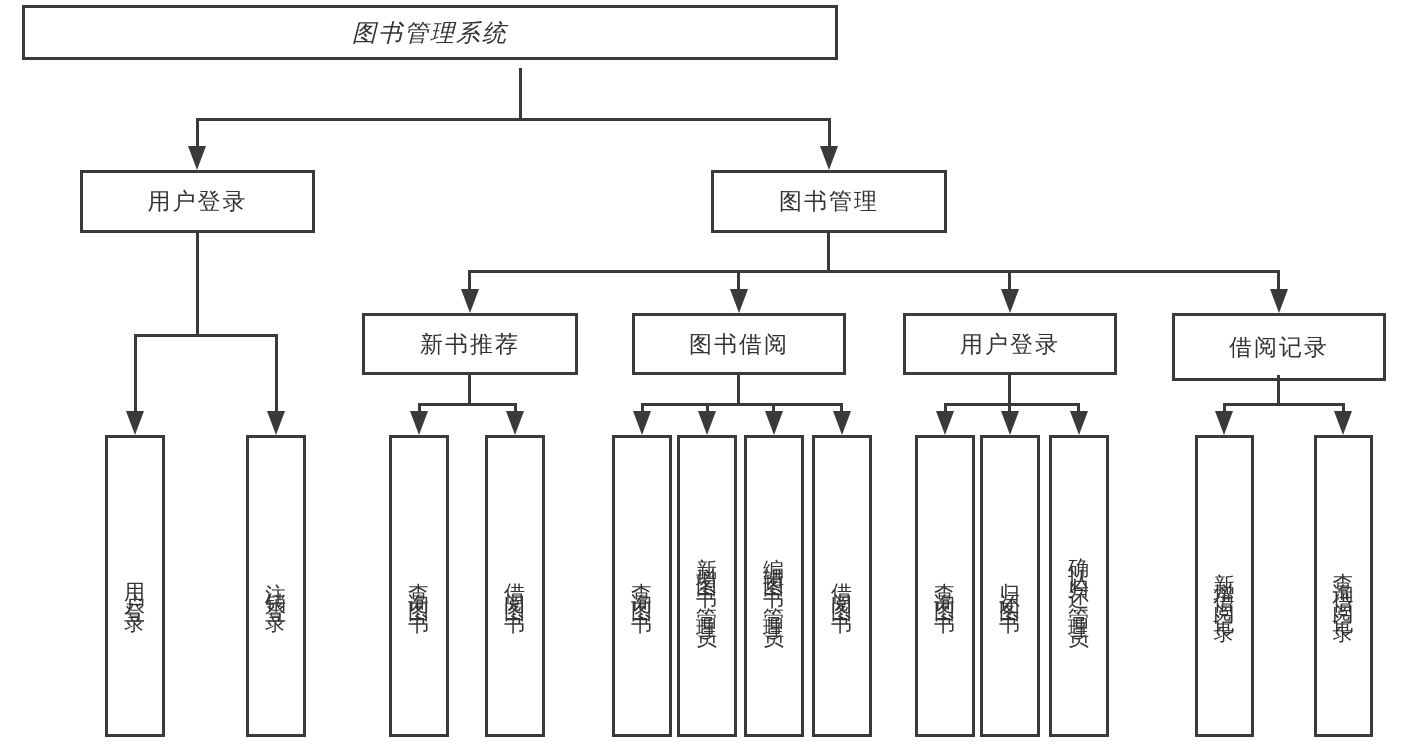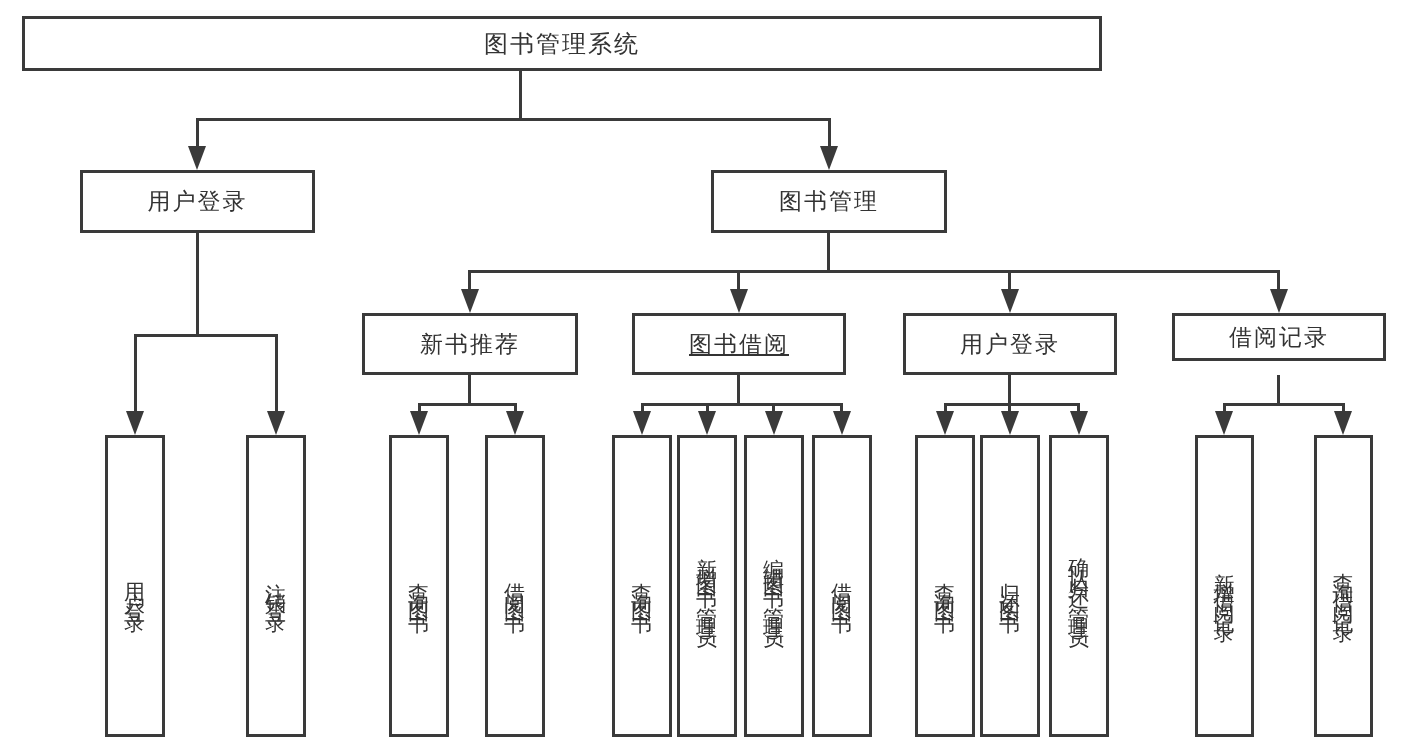--- a/index.html
+++ b/index.html
@@ -53,29 +53,29 @@
     color:#b9b9b9;
     text-align:right;
     white-space:nowrap;
   }
 </style>
 </head>
 <body>
 
 <div class="canvas">
 
-  <div class="box root" style="left:22px;top:16px;width:1080px;height:55px;">图书管理系统</div>
+  <div class="box root" style="left:22px;top:5px;width:816px;height:55px;font-style:italic;">图书管理系统</div>
 
   <div class="box" style="left:80px;top:170px;width:235px;height:63px;">用户登录</div>
   <div class="box" style="left:711px;top:170px;width:236px;height:63px;">图书管理</div>
 
   <div class="box" style="left:362px;top:313px;width:216px;height:62px;">新书推荐</div>
-  <div class="box" style="left:632px;top:313px;width:214px;height:62px;text-decoration:underline;">图书借阅</div>
+  <div class="box" style="left:632px;top:313px;width:214px;height:62px;">图书借阅</div>
   <div class="box" style="left:903px;top:313px;width:214px;height:62px;">用户登录</div>
-  <div class="box" style="left:1172px;top:313px;width:214px;height:48px;">借阅记录</div>
+  <div class="box" style="left:1172px;top:313px;width:214px;height:68px;">借阅记录</div>
 
   <div class="box vbox" style="left:105px;top:435px;width:60px;height:302px;">用户登录</div>
   <div class="box vbox" style="left:246px;top:435px;width:60px;height:302px;">注销登录</div>
 
   <div class="box vbox" style="left:389px;top:435px;width:60px;height:302px;">查询图书</div>
   <div class="box vbox" style="left:485px;top:435px;width:60px;height:302px;">借阅图书</div>
 
   <div class="box vbox" style="left:612px;top:435px;width:60px;height:302px;">查询图书</div>
   <div class="box vbox" style="left:677px;top:435px;width:60px;height:302px;">新增图书（管理员）</div>
   <div class="box vbox" style="left:744px;top:435px;width:60px;height:302px;">编辑图书（管理员）</div>

